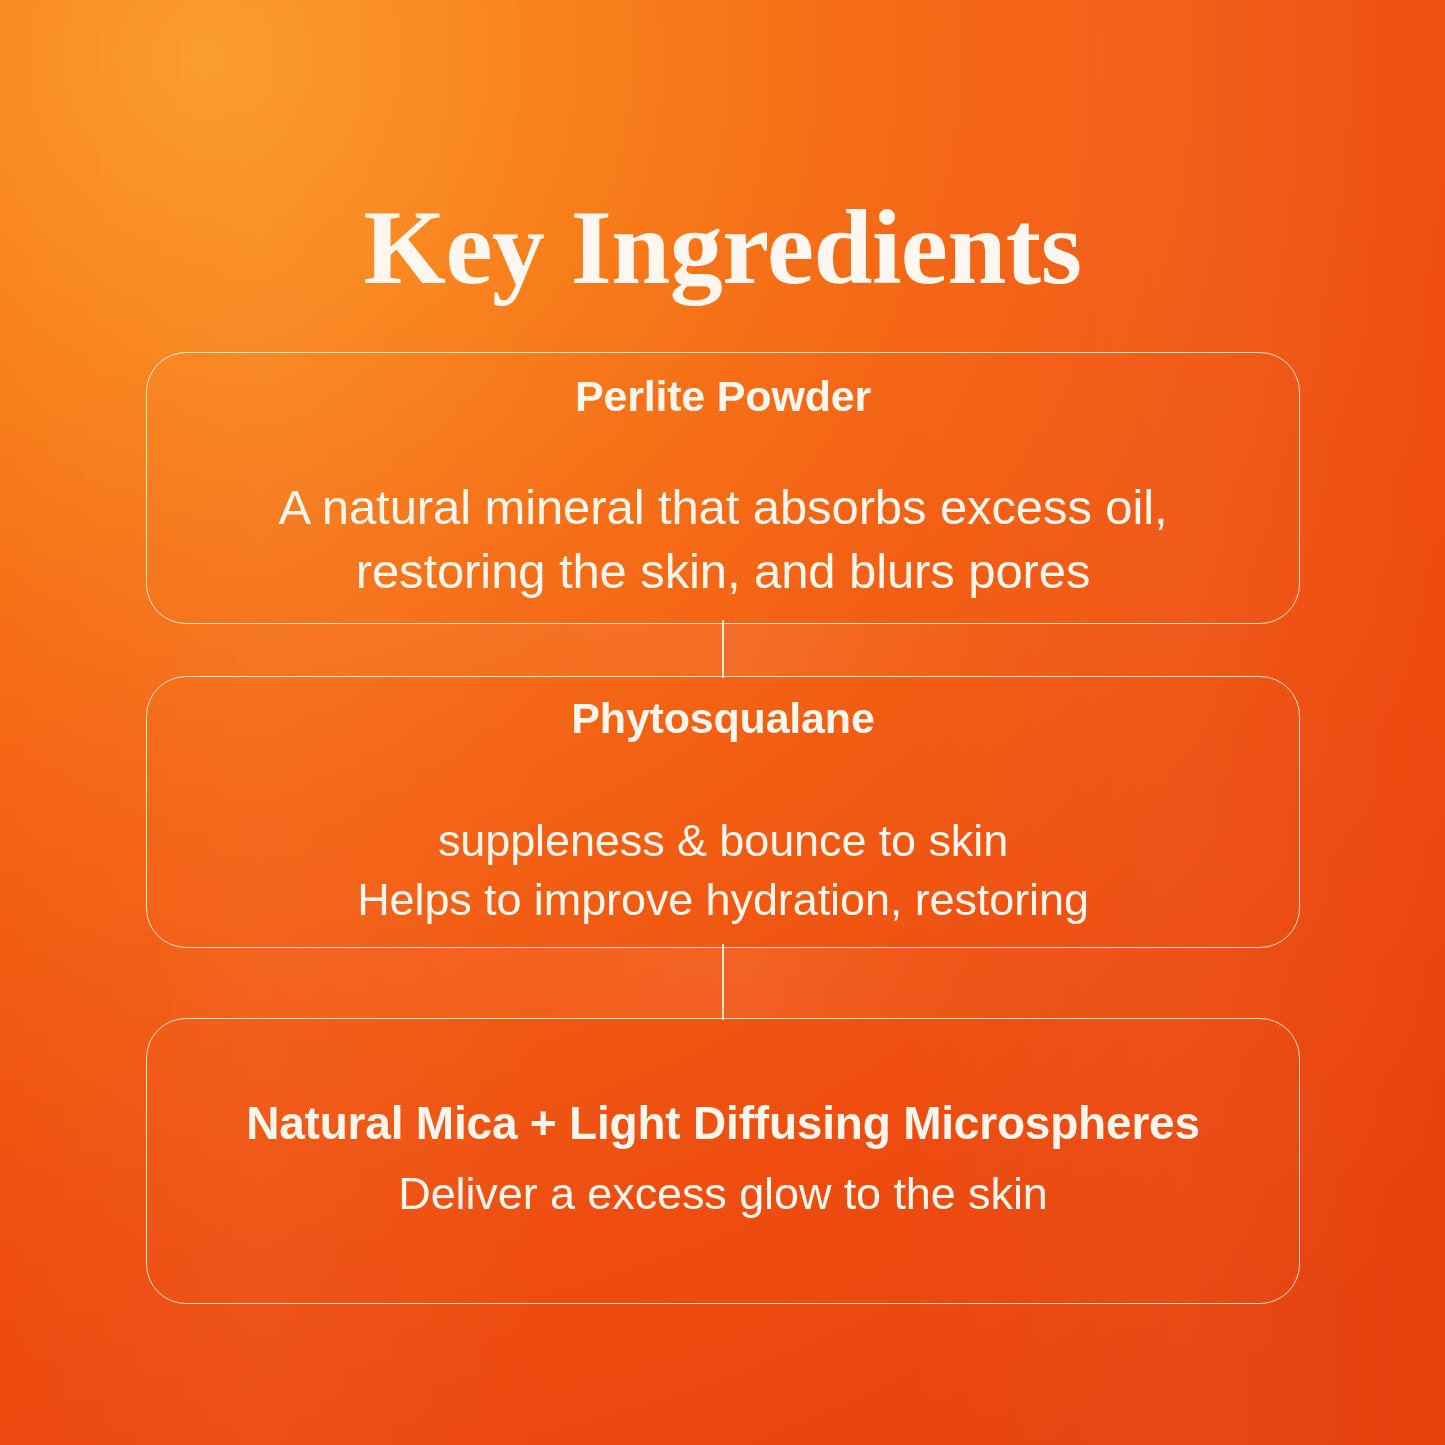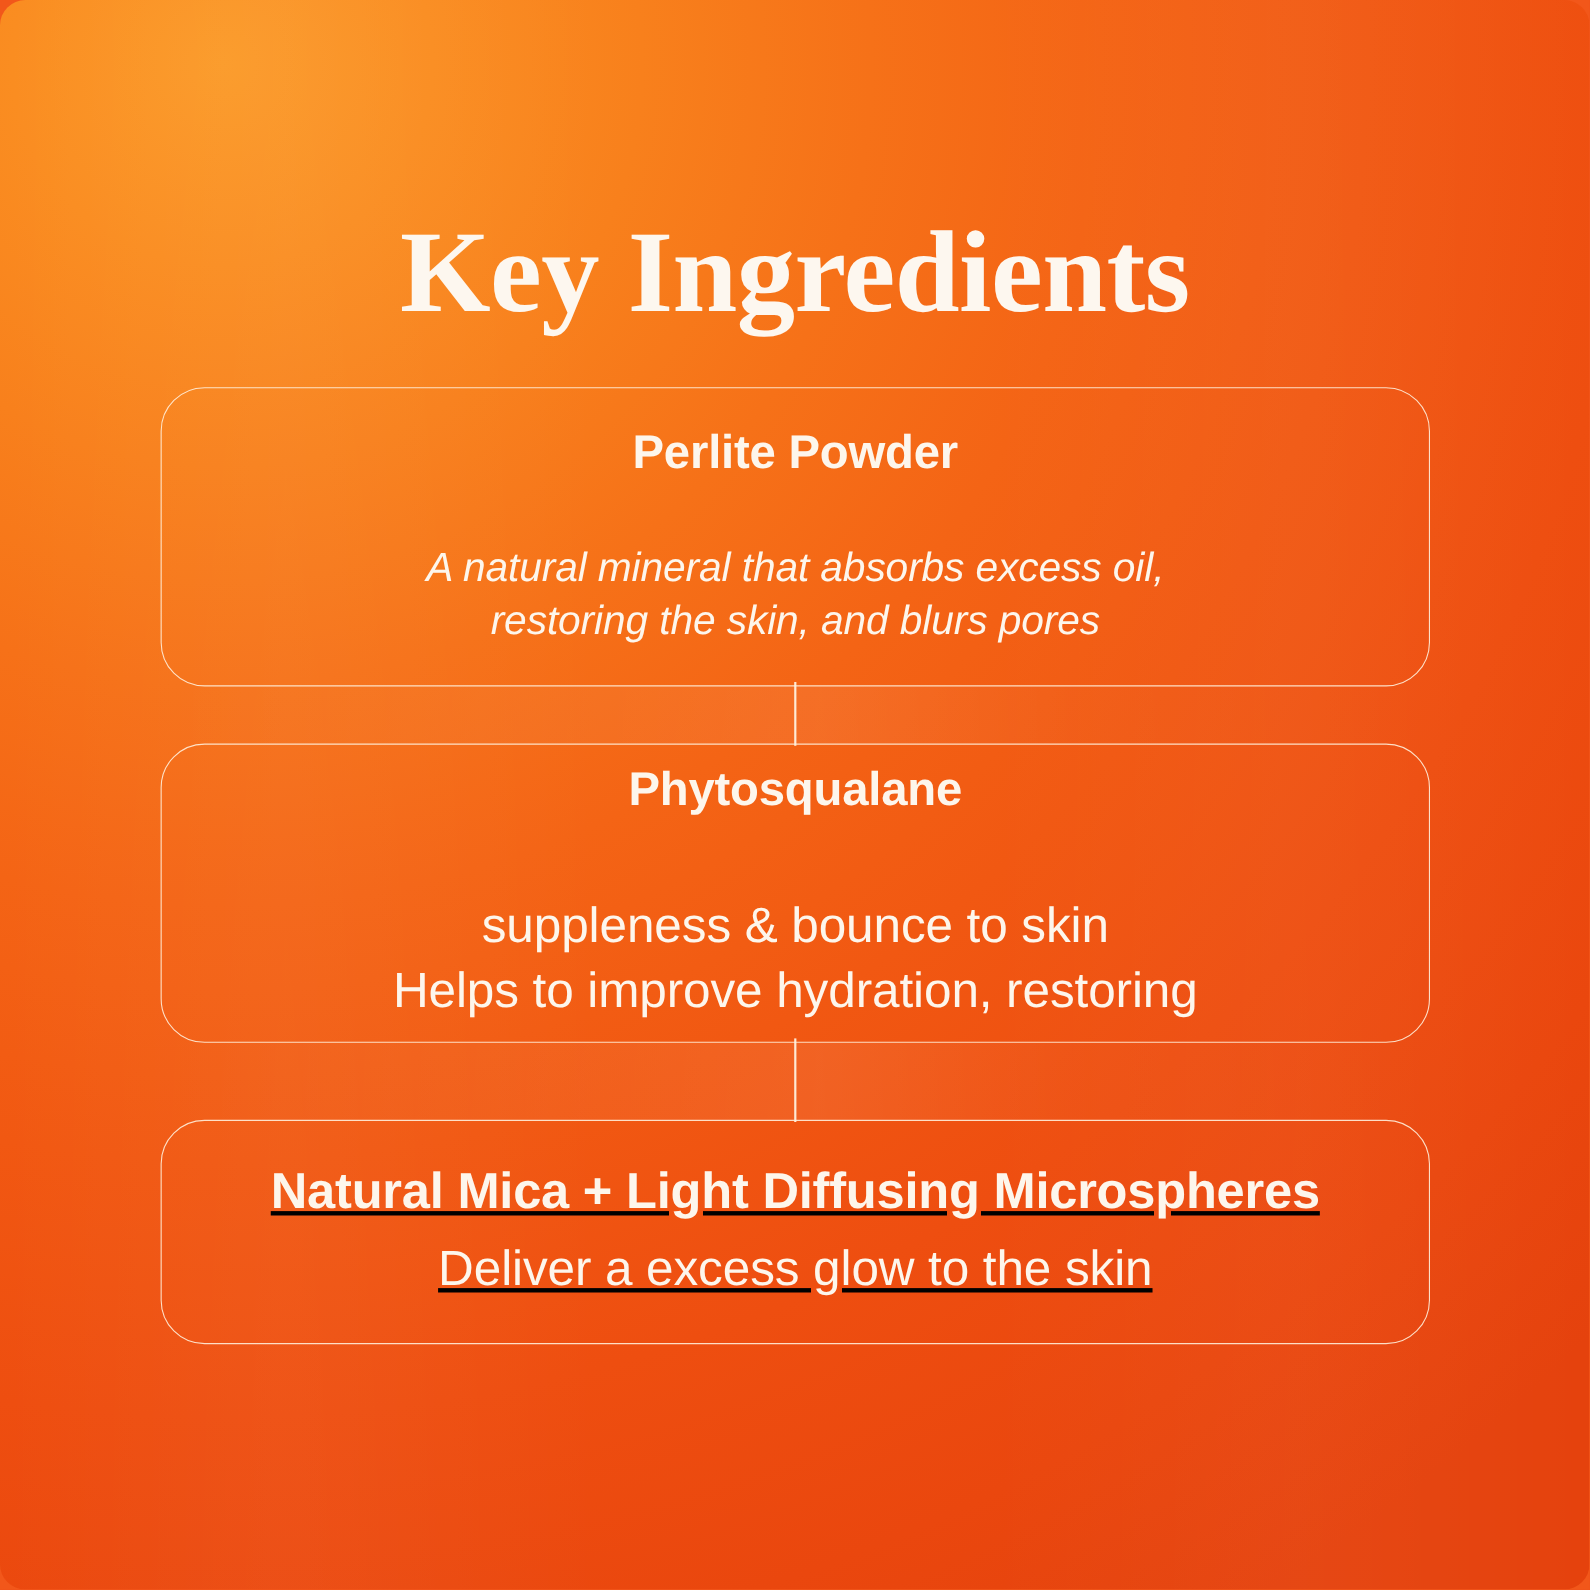--- a/index.html
+++ b/index.html
@@ -20,21 +20,20 @@
       radial-gradient(120% 115% at 14% 4%,
         #fb9a28 0%,
         #fa8d21 11%,
         #f8801c 22%,
         #f67118 34%,
         #f46415 46%,
         #f15812 60%,
         #ee4e10 74%,
         #ea470e 88%,
         #e5420d 100%);
-    border-radius: 23px;
   }
 
   
   .sheen {
     position: absolute;
     inset: 0;
     pointer-events: none;
     background-image:
       linear-gradient(90deg,
         rgba(255,255,255,0.00) 0%,
@@ -96,40 +95,40 @@
     border-radius: 40px;
     display: flex;
     flex-direction: column;
     align-items: center;
     justify-content: center;
     text-align: center;
     padding: 0 52px;
   }
   .card.card1 { top: 352px; height: 272px; }
   .card.card2 { top: 676px; height: 272px; gap: 32px; }
-  .card.card3 { top: 1018px; height: 204px; text-decoration: underline; }
+  .card.card3 { top: 1018px; height: 286px; }
 
   .card-heading {
     font-family: "Liberation Sans", sans-serif;
     font-weight: 700;
     color: #fdf6ec;
     line-height: 1.1;
     letter-spacing: -0.2px;
   }
   .card-body {
     font-family: "Liberation Sans", sans-serif;
     font-weight: 400;
     color: #fdf6ec;
     line-height: 1.3;
     letter-spacing: -0.1px;
   }
 
   
   .card1 .card-heading { font-size: 43px; margin: 0 0 56px 0; }
-  .card1 .card-body    { font-size: 37px; max-width: 960px; font-style: italic; }
+  .card1 .card-body    { font-size: 49px; max-width: 960px; }
 
   .card2 .card-heading { font-size: 43px; margin: 0 0 38px 0; }
   .card2 .card-body    { font-size: 45px; max-width: 880px; }
 
   .card3 .card-heading { font-size: 46px; margin: 0 0 16px 0; }
   .card3 .card-body    { font-size: 45px; max-width: 960px; }
 
   .nowrap { white-space: nowrap; }
 </style>
 </head>

